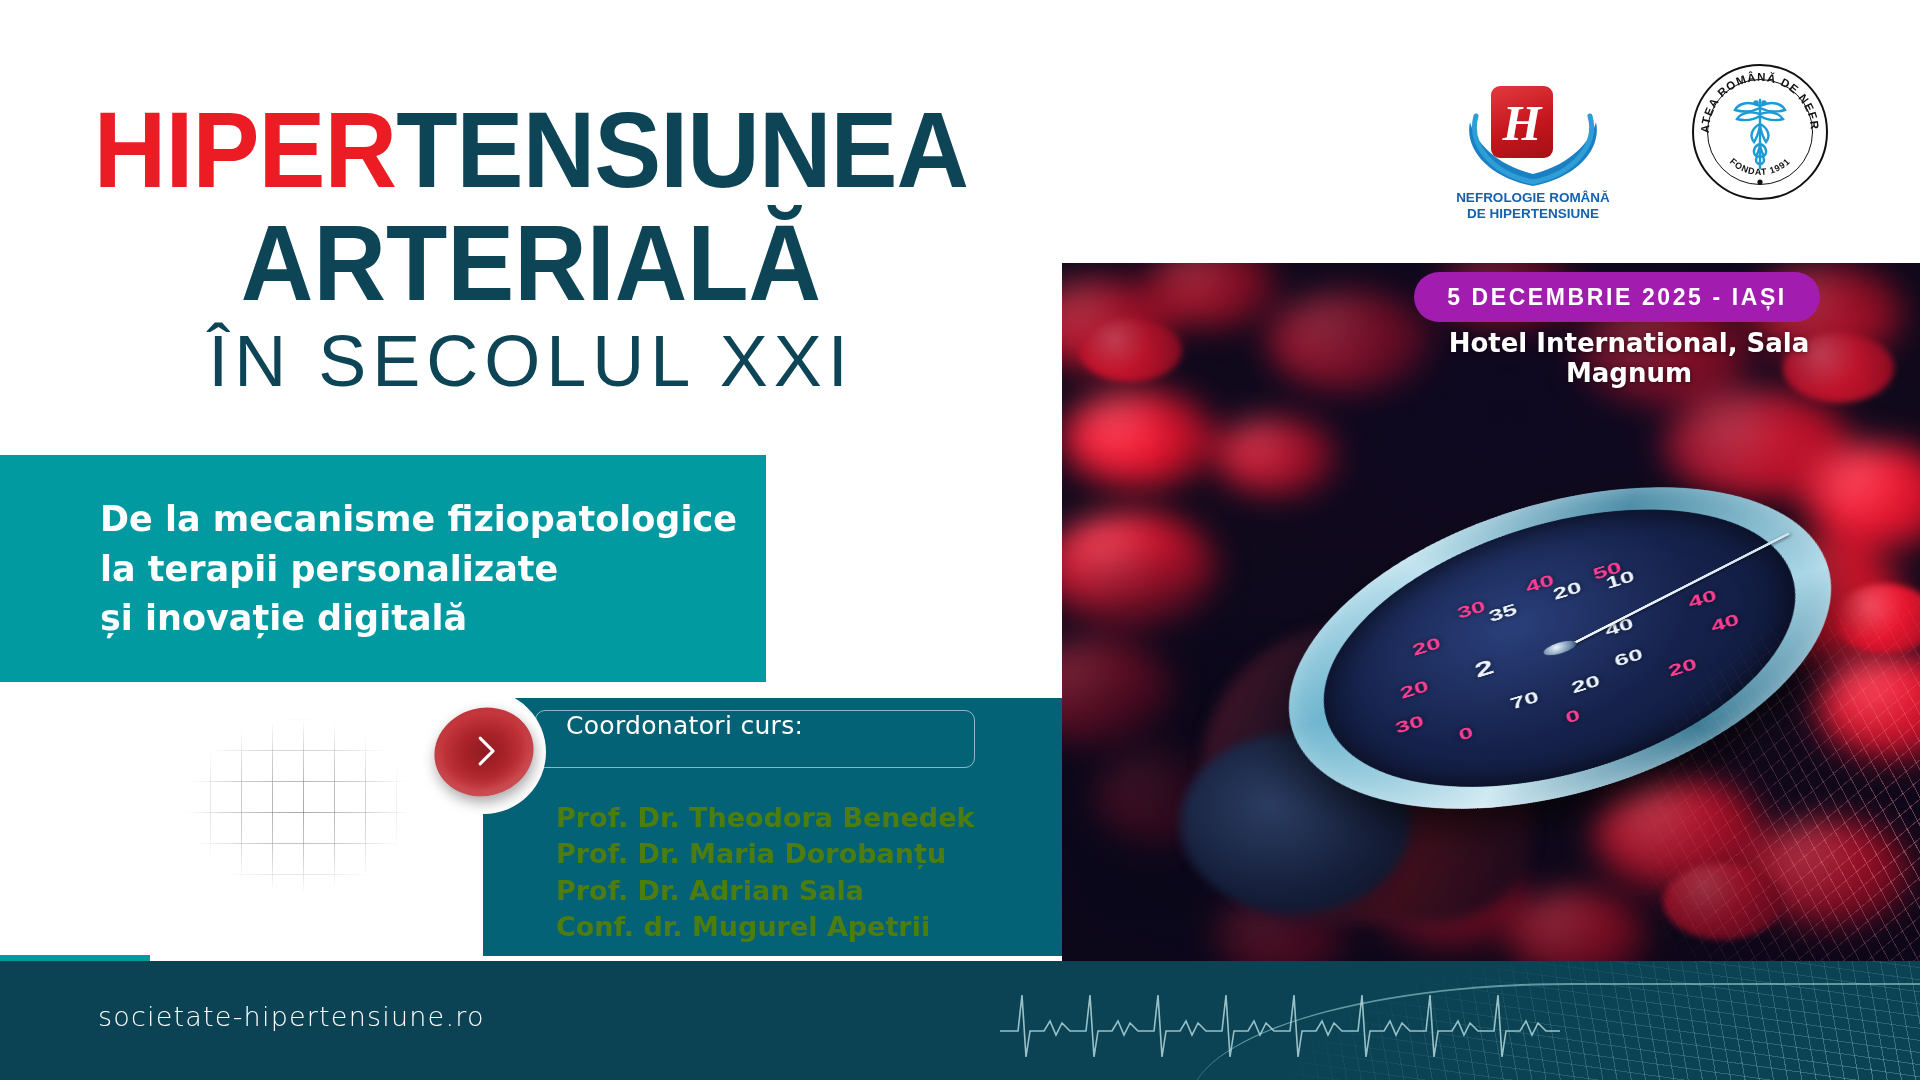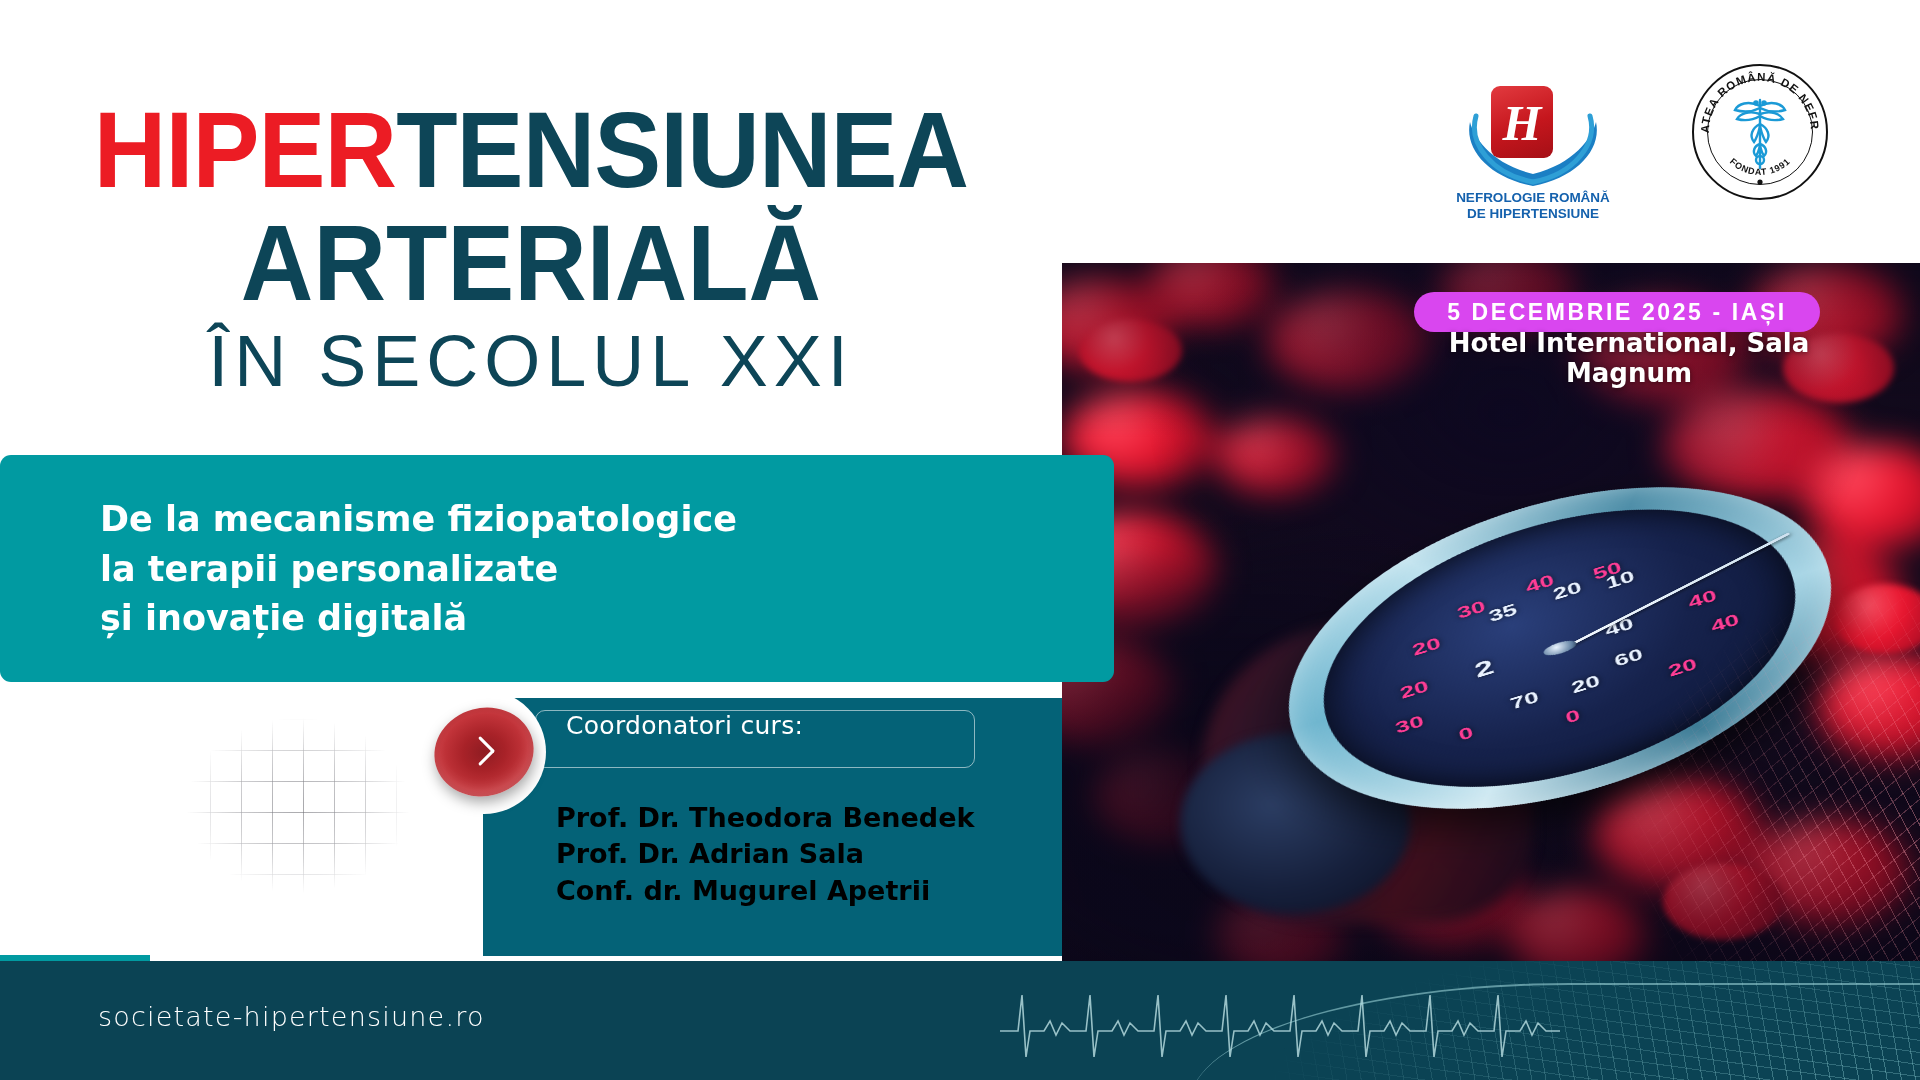--- a/index.html
+++ b/index.html
@@ -115,23 +115,22 @@
     transform:scaleX(.93); transform-origin:center;
   }
   .title-l3 {
     font-size:72px; font-weight:normal; color:#0d4557; letter-spacing:6px;
     line-height:1.05; margin-top:6px;
     font-family:"Liberation Sans Narrow","Liberation Sans",sans-serif;
   }
 
   
   .teal-band {
-    position:absolute; left:0; top:455px; width:1114px; height:227px;
+    position:absolute; left:0; top:455px; width:766px; height:227px;
     background:#019aa1;
-    border-radius:11px;
   }
   .teal-band .lines {
     position:absolute; left:100px; top:40px; color:#ffffff;
     font-size:35px; font-weight:bold; line-height:1.42;
     font-family:"DejaVu Sans", sans-serif;
   }
 
   
   .coord-panel {
     position:absolute; left:483px; top:698px; width:579px; height:258px;
@@ -139,21 +138,21 @@
   }
   .coord-box {
     position:absolute; left:535px; top:710px; width:440px; height:58px;
     border:1.5px solid rgba(255,255,255,.55); border-radius:10px;
     display:flex; padding-left:30px;
   }
   .coord-box span {
     color:#ffffff; font-size:25px; font-family:"DejaVu Sans", sans-serif; letter-spacing:.3px;
   }
   .coord-names {
-    position:absolute; left:556px; top:800px; color:#000000;
+    position:absolute; left:556px; top:800px; color:#4d7c0f;
     font-size:27px; font-weight:bold; line-height:1.35;
     font-family:"DejaVu Sans", sans-serif;
   }
 
   
   .bcell {
     position:absolute; left:432px; top:700px; width:104px; height:104px;
   }
   .bcell .halo {
     position:absolute; left:-10px; top:-10px; width:124px; height:124px;
@@ -169,23 +168,23 @@
     position:absolute; left:44px; top:36px; width:22px; height:30px;
   }
   .bcell .chev::before, .bcell .chev::after {
     content:""; position:absolute; width:21px; height:3px; background:#ffffff; border-radius:2px;
   }
   .bcell .chev::before { transform:rotate(45deg); top:7px; left:0; }
   .bcell .chev::after  { transform:rotate(-45deg); top:20px; left:0; }
 
   
   .date-badge {
-    position:absolute; left:1414px; top:272px; width:406px; height:40px;
-    background:#d946ef; border-radius:25px;
-    display:flex; align-items:center; justify-content:center;margin-top:20px;
+    position:absolute; left:1414px; top:272px; width:406px; height:50px;
+    background:#a21caf; border-radius:25px;
+    display:flex; align-items:center; justify-content:center;
   }
   .date-badge span {
     color:#ffffff; font-size:23px; font-weight:bold; letter-spacing:2.6px;
     font-family:"Liberation Sans", sans-serif;
   }
   .venue {
     position:absolute; left:1414px; top:328px; width:430px; text-align:center;
     color:#ffffff; font-size:26px; font-weight:bold;
     font-family:"DejaVu Sans", sans-serif;
     text-shadow:0 1px 5px rgba(0,0,0,.5);
@@ -339,20 +338,21 @@
     </div>
   </div>
   <div class="left-tealtab"></div>
 
   <div class="coord-panel"></div>
   <div class="coord-box">
     <span>Coordonatori curs:</span>
   </div>
   <div class="coord-names">
     <div>Prof. Dr. Theodora Benedek</div>
+    <div>Prof. Dr. Maria Dorobanțu</div>
     <div>Prof. Dr.  Adrian Sala</div>
     <div>Conf. dr. Mugurel Apetrii</div>
   </div>
 
   <div class="bcell">
     <div class="halo"></div>
     <div class="disc"></div>
     <div class="chev"></div>
   </div>
 

